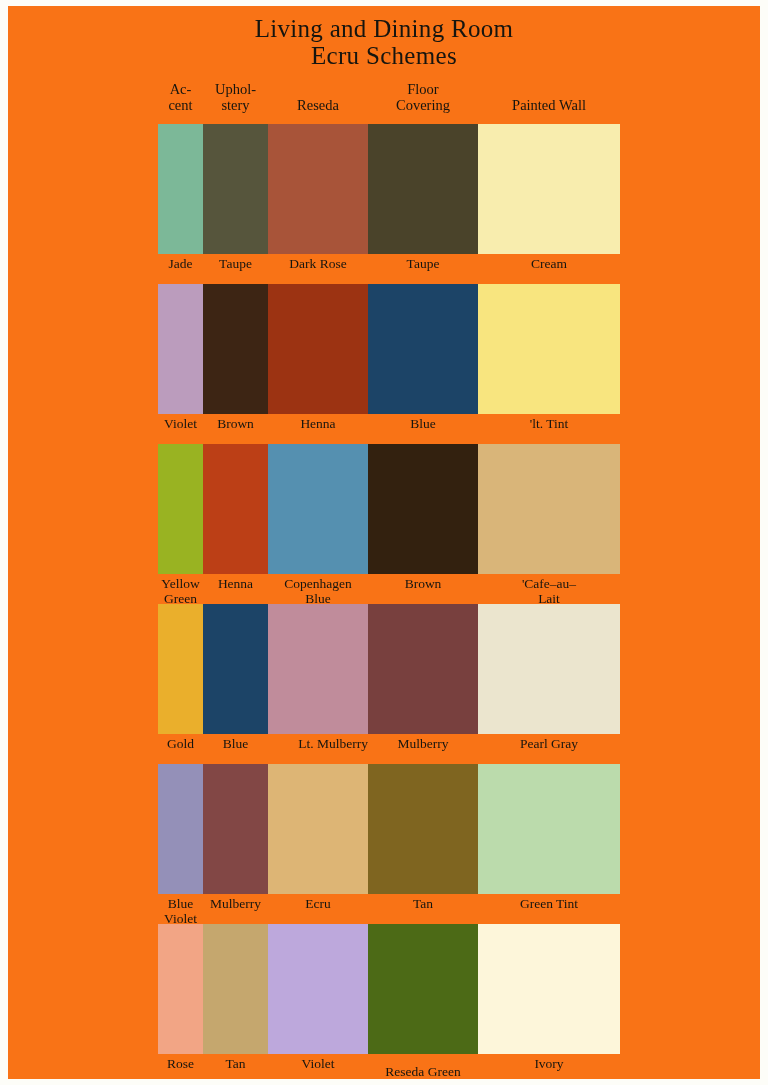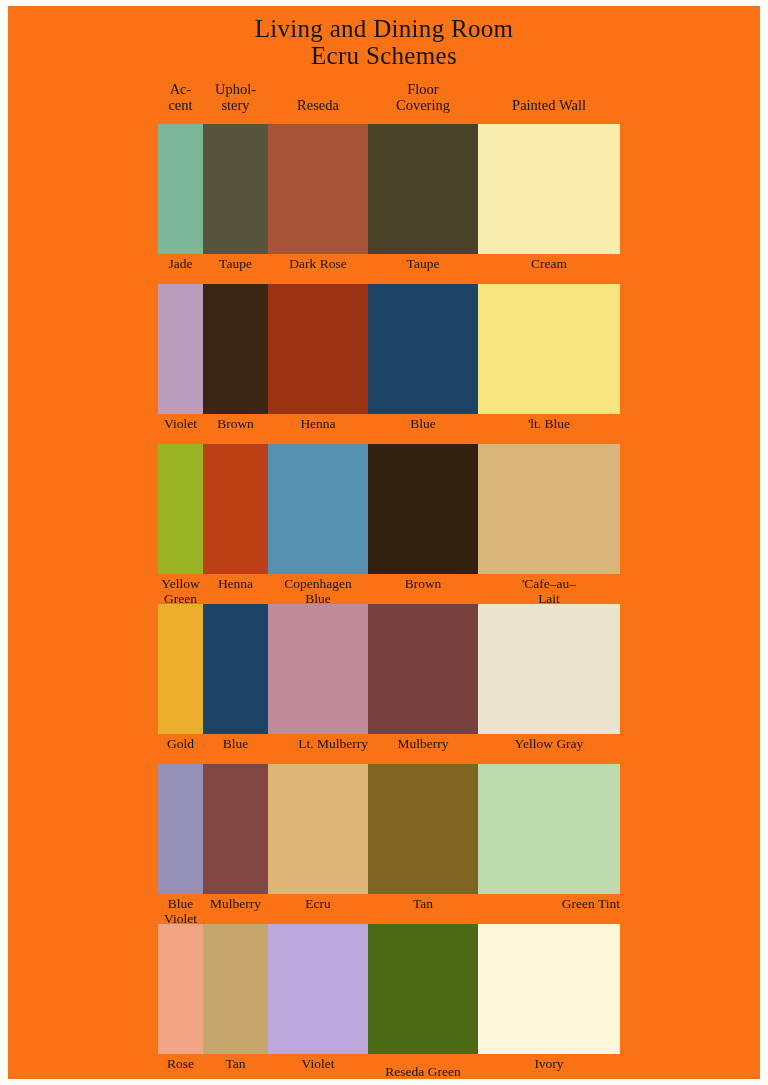--- a/index.html
+++ b/index.html
@@ -184,21 +184,21 @@
               <div class="swatch-label" style="width: 65px;">
                 <span class="ln">Brown</span>
               </div>
               <div class="swatch-label" style="width: 100px;">
                 <span class="ln">Henna</span>
               </div>
               <div class="swatch-label" style="width: 110px;">
                 <span class="ln">Blue</span>
               </div>
               <div class="swatch-label" style="width: 142px;">
-                <span class="ln">'lt. Blue</span>
+                <span class="ln">'lt. Tint</span>
               </div>
             </div>
           </div>
           <div class="scheme-row">
             <div class="swatch-strip">
               <div class="swatch" style="width: 45px; background: rgb(153, 179, 34);"></div>
               <div class="swatch" style="width: 65px; background: rgb(188, 63, 22);"></div>
               <div class="swatch" style="width: 100px; background: rgb(85, 144, 176);"></div>
               <div class="swatch" style="width: 110px; background: rgb(51, 33, 15);"></div>
               <div class="swatch" style="width: 142px; background: rgb(217, 181, 121);"></div>
@@ -239,21 +239,21 @@
               <div class="swatch-label" style="width: 65px;">
                 <span class="ln">Blue</span>
               </div>
               <div class="swatch-label" style="width: 100px; text-align: right;">
                 <span class="ln">Lt. Mulberry</span>
               </div>
               <div class="swatch-label" style="width: 110px;">
                 <span class="ln">Mulberry</span>
               </div>
               <div class="swatch-label" style="width: 142px;">
-                <span class="ln">Yellow Gray</span>
+                <span class="ln">Pearl Gray</span>
               </div>
             </div>
           </div>
           <div class="scheme-row">
             <div class="swatch-strip">
               <div class="swatch" style="width: 45px; background: rgb(148, 144, 184);"></div>
               <div class="swatch" style="width: 65px; background: rgb(130, 71, 69);"></div>
               <div class="swatch" style="width: 100px; background: rgb(221, 181, 117);"></div>
               <div class="swatch" style="width: 110px; background: rgb(127, 101, 32);"></div>
               <div class="swatch" style="width: 142px; background: rgb(187, 219, 172);"></div>
@@ -265,21 +265,21 @@
               </div>
               <div class="swatch-label" style="width: 65px;">
                 <span class="ln">Mulberry</span>
               </div>
               <div class="swatch-label" style="width: 100px;">
                 <span class="ln">Ecru</span>
               </div>
               <div class="swatch-label" style="width: 110px;">
                 <span class="ln">Tan</span>
               </div>
-              <div class="swatch-label" style="width: 142px; text-align: right;">
+              <div class="swatch-label" style="width: 142px;">
                 <span class="ln">Green Tint</span>
               </div>
             </div>
           </div>
           <div class="scheme-row">
             <div class="swatch-strip">
               <div class="swatch" style="width: 45px; background: rgb(242, 165, 133);"></div>
               <div class="swatch" style="width: 65px; background: rgb(197, 167, 110);"></div>
               <div class="swatch" style="width: 100px; background: rgb(189, 168, 220);"></div>
               <div class="swatch" style="width: 110px; background: rgb(76, 106, 22);"></div>

